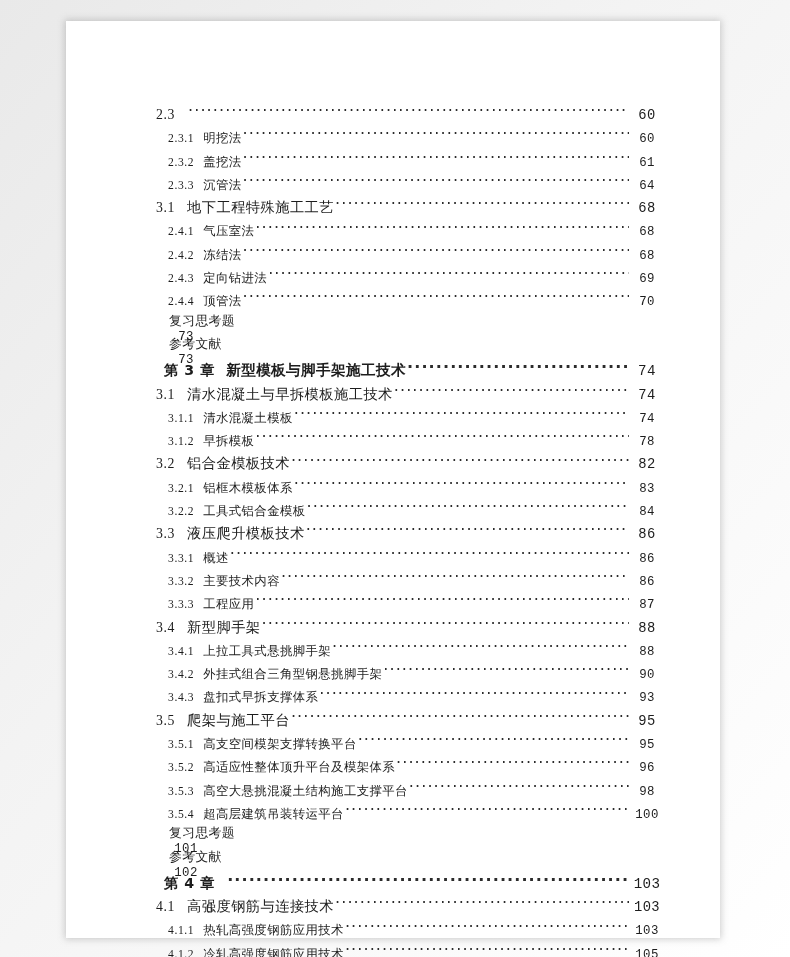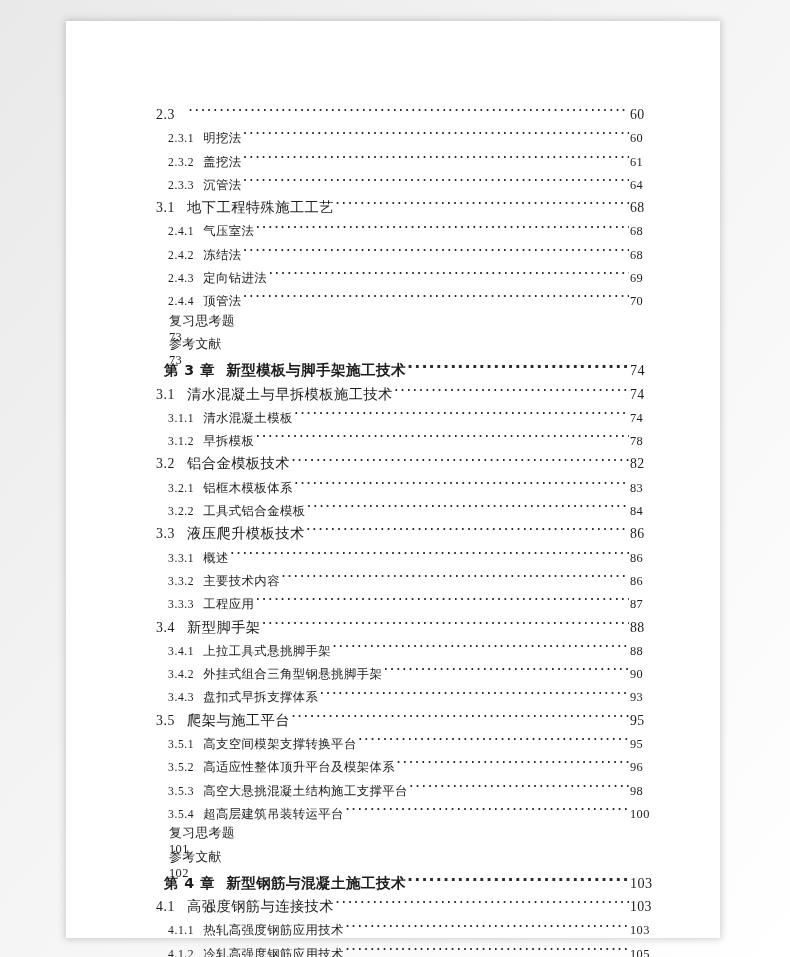--- a/index.html
+++ b/index.html
@@ -72,22 +72,22 @@
     letter-spacing: 1.1px;
     color: #2b2b2b;
     position: absolute;
     left: 0;
     bottom: -0.07em;
     white-space: nowrap;
   }
   .pageno {
     flex: 0 0 auto;
     width: 34px;
-    text-align: left;
-    font-family: Liberation Serif, serif;
+    text-align: center;
+    font-family: Liberation Mono, monospace;
     letter-spacing: 0.4px;
   }
 
   
   
   .lvl-chapter { padding-left: 0px; font-weight: bold; margin-left: 28px; }
   .lvl-chapter .num  { font-size: 14.2px; font-weight: bold; margin-right: 11px; font-family: "DejaVu Sans","Liberation Sans",sans-serif; }
   .lvl-chapter .title{ font-size: 14.6px; font-weight: bold; }
   .lvl-chapter .pageno { font-size: 14.2px; font-weight: normal; }
 
@@ -314,21 +314,20 @@
           <span class="leader"></span>
           <span class="pageno">101</span>
         </div>
         <div class="toc-row lvl-plain">
           <span class="title">参考文献</span>
           <span class="leader"></span>
           <span class="pageno">102</span>
         </div>
         <div class="toc-row lvl-chapter">
           <span class="num">第 4 章</span>
-          <span class="title">新型钢筋与混凝土施工技术</span>
           <span class="leader"></span>
           <span class="pageno">103</span>
         </div>
         <div class="toc-row lvl-section">
           <span class="num">4.1</span>
           <span class="title">高强度钢筋与连接技术</span>
           <span class="leader"></span>
           <span class="pageno">103</span>
         </div>
         <div class="toc-row lvl-sub">

